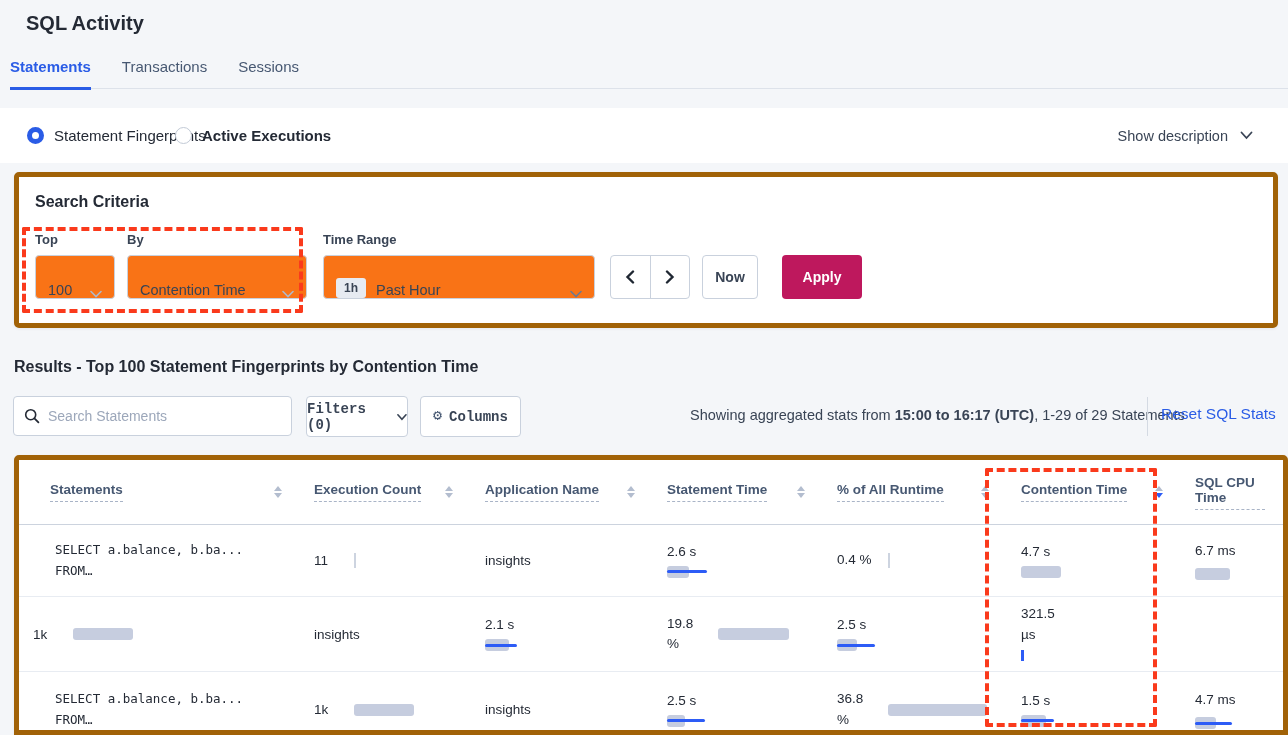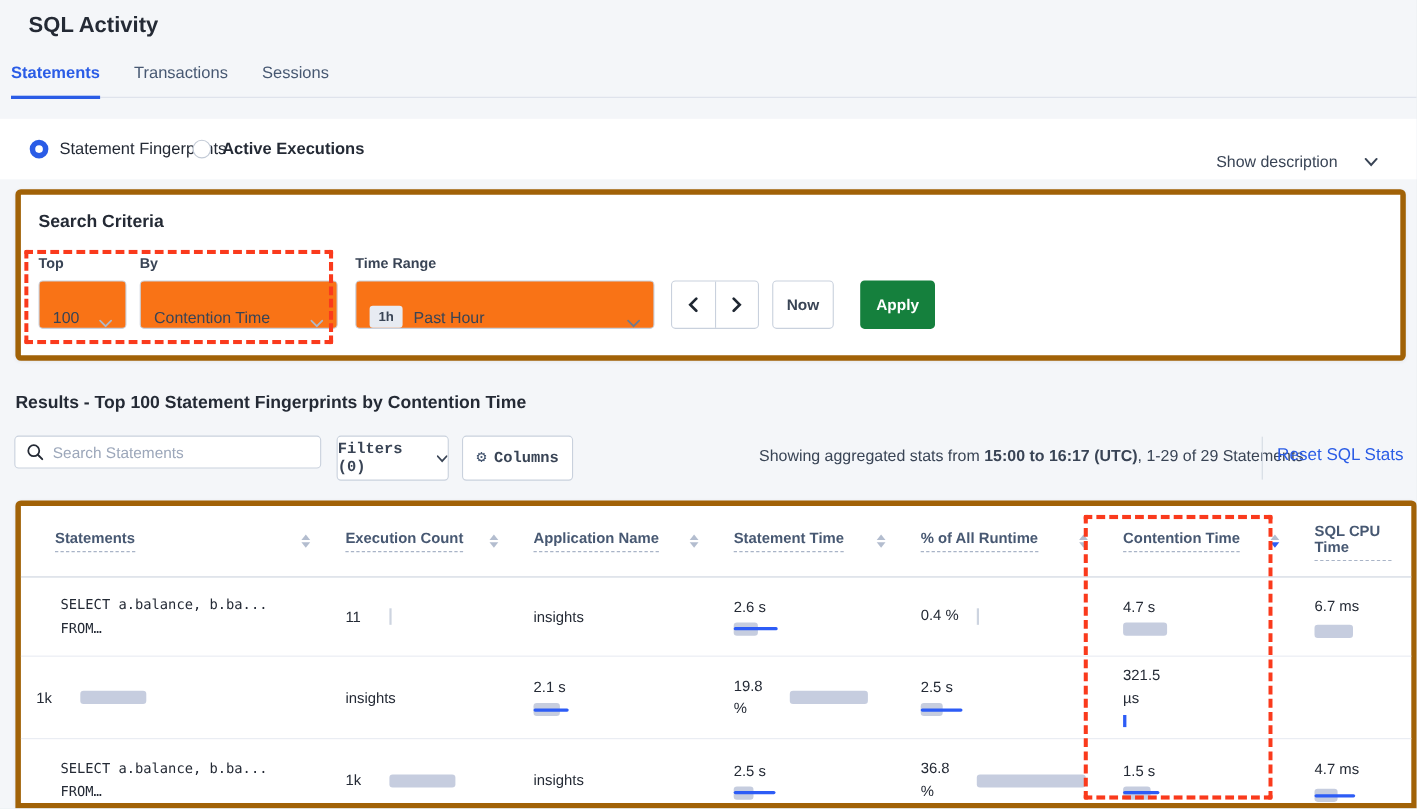--- a/index.html
+++ b/index.html
@@ -14,41 +14,41 @@
   .tab{ font-size:15px; color:#475872; padding:2px 0 12px 0; cursor:pointer; }
   .tab.active{ color:#2a5ce6; font-weight:600; border-bottom:3px solid #2a5ce6; margin-bottom:-2px; }
   
   .radio-bar{ position:absolute; left:0; top:108px; width:100%; height:55px; background:#fff; }
   .radio-opt{ position:absolute; top:0; height:55px; display:flex; align-items:center; gap:10px; cursor:pointer; }
   .radio-opt.first{ left:27px; } .radio-opt.second{ left:175px;font-weight:bold; }
   .radio-dot{ width:17px; height:17px; border-radius:50%; background:#fff; }
   .radio-dot.on{ border:5px solid #2a5ce6; }
   .radio-dot.off{ border:1px solid #c2cad6; }
   .radio-label{ font-size:15px; color:#242a35; }
-  .show-desc{ position:absolute; right:35px; top:12px; height:55px; display:flex; align-items:center; gap:24px; cursor:pointer; font-size:14.5px; color:#394455; }
+  .show-desc{ position:absolute; right:35px; top:0; height:55px; display:flex; align-items:center; gap:12px; cursor:pointer; font-size:14.5px; color:#394455; }
   
   .card{ background:#fff; border:5px solid #a16207; border-radius:5px; box-shadow:0 1px 3px rgba(60,70,90,.07); }
   .criteria{ position:absolute; left:14px; top:172px; width:1264px; height:156px; }
   .criteria-heading{ position:absolute; left:16px; top:16px; font-size:16px; font-weight:700; color:#242a35; }
   .fld-label{ position:absolute; top:55px; font-size:13px; font-weight:700; color:#394455; }
   .sel{ position:absolute; top:78px; height:44px; background:#f97316; border:1px solid #c9d1dd; border-radius:4px;
         display:flex; align-items:flex-end; padding:0 12px; font-size:14.5px; color:#394455; cursor:pointer; }
   .sel .grow{ flex:1; }
   .badge{ background:#e7ebf2; border-radius:3px; padding:3px 8px; font-size:12px; font-weight:700; color:#394455; margin-right:10px; }
   .btn-group{ position:absolute; left:591px; top:78px; width:80px; height:44px; background:#fff; border:1px solid #c9d1dd; border-radius:4px; display:flex; }
   .btn-half{ flex:1; display:flex; align-items:center; justify-content:center; cursor:pointer; }
   .btn-half.first{ border-right:1px solid #c9d1dd; }
   .btn{ position:absolute; top:78px; height:44px; background:#fff; border:1px solid #c9d1dd; border-radius:4px;
         display:flex; align-items:center; justify-content:center; font-size:14px; font-weight:700; color:#394455; cursor:pointer; }
   .btn-now{ left:683px; width:56px; }
-  .btn-apply{ position:absolute; left:763px; top:78px; width:68px; height:44px; border:none; border-radius:4px;
-        background:#15803d; color:#fff; font-size:14px; font-weight:700; display:flex; align-items:center; justify-content:center; cursor:pointer; }
+  .btn-apply{ position:absolute; left:763px; top:78px; width:80px; height:44px; border:none; border-radius:4px;
+        background:#be185d; color:#fff; font-size:14px; font-weight:700; display:flex; align-items:center; justify-content:center; cursor:pointer; }
   
   .results-heading{ position:absolute; left:14px; top:358px; font-size:16px; font-weight:700; color:#242a35; }
-  .search-box{ position:absolute; left:13px; top:396px; width:279px; height:30px; background:#fff; border:1px solid #c9d1dd; border-radius:4px; display:flex; align-items:center; padding:0 10px; gap:8px; }
+  .search-box{ position:absolute; left:13px; top:396px; width:279px; height:40px; background:#fff; border:1px solid #c9d1dd; border-radius:4px; display:flex; align-items:center; padding:0 10px; gap:8px; }
   .search-box input{ border:none; outline:none; flex:1; font-size:14px; color:#394455; font-family:"Liberation Sans",sans-serif; background:transparent; }
   .search-box input::placeholder{ color:#9ca7ba; }
   .tbtn{ position:absolute; top:396px; height:41px; background:#fff; border:1px solid #c9d1dd; border-radius:4px;
          display:flex; align-items:center; justify-content:center; gap:7px; font-size:14px; font-weight:700; color:#394455; cursor:pointer;font-family:Liberation Mono, monospace; }
   .tbtn-filters{ left:306px; width:102px; }
   .tbtn-columns{ left:420px; width:101px; }
   .gear{ font-size:15px; color:#475872; line-height:1; }
   .showing{ position:absolute; left:690px; top:407px; font-size:14.5px; color:#394455; }
   .showing b{ font-weight:700; }
   .vdivider{ position:absolute; left:1147px; top:397px; width:1px; height:39px; background:#d4dae3; }

